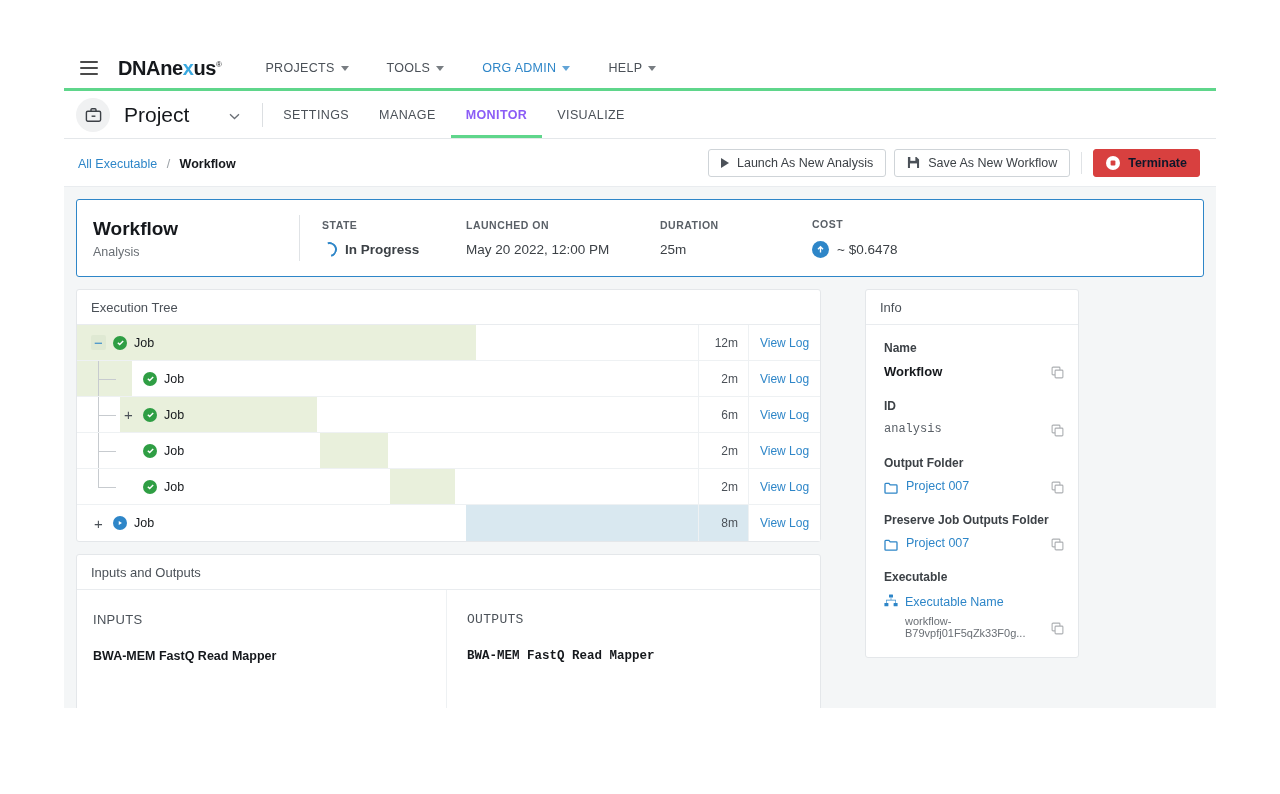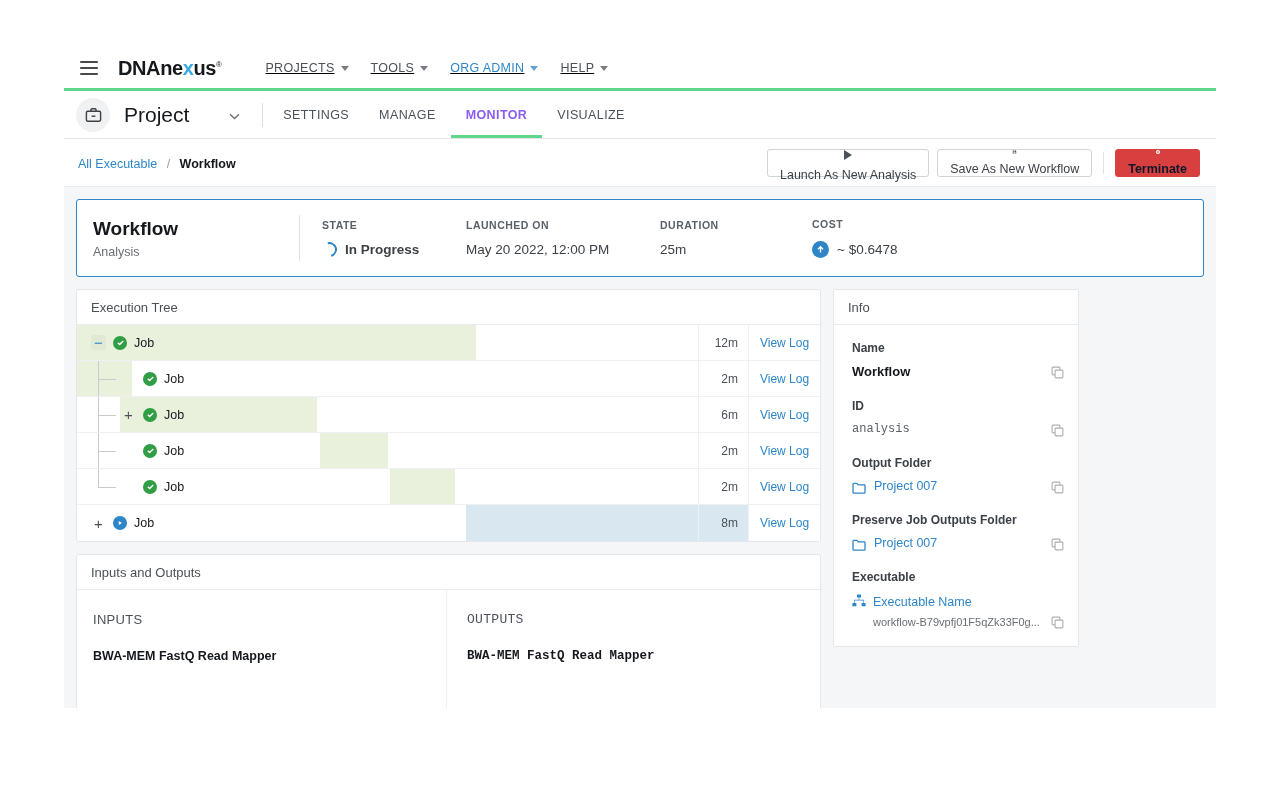--- a/index.html
+++ b/index.html
@@ -25,21 +25,21 @@
     background: #fff;
     position: relative;
   }
   .hamburger { width: 18px; height: 14px; display: flex; flex-direction: column;
     justify-content: space-between; margin-right: 20px; cursor: pointer; }
   .hamburger span { display: block; height: 2px; background: #4a4a4a; border-radius: 1px; }
   .brand { font-size: 20px; font-weight: bold; letter-spacing: -0.4px; color: #15181c;
            margin-right: 44px; white-space: nowrap; }
   .brand .x { color: #3aa9e0; }
   .brand .reg { font-size: 8px; vertical-align: super; font-weight: normal; }
-  .navitems { display: flex; align-items: center; gap: 22px; text-decoration: underline; }
+  .navitems { display: flex; align-items: center; gap: 38px; }
   .navitem { font-size: 12.5px; letter-spacing: 0.3px; color: #4b5158; cursor: pointer;
              display: flex; align-items: center; gap: 6px; position: relative; }
   .navitem.active { color: #2e86c8; }
   .caret { width: 0; height: 0; border-left: 4px solid transparent; border-right: 4px solid transparent;
            border-top: 5px solid currentColor; opacity: .75; }
   .greenline { height: 3px; background: #5fd68b; width: 100%; position: relative; }
   .greenline .notch { position: absolute; top: 3px; left: 404px;
     width: 0; height: 0; border-left: 8px solid transparent; border-right: 8px solid transparent;
     border-top: 7px solid #5fd68b; }
 
@@ -70,21 +70,21 @@
     height: 48px; display: flex; align-items: center; justify-content: space-between;
     padding: 0 16px 0 14px; border-bottom: 1px solid #e9ecef; background: #fff;
   }
   .crumb { font-size: 12.5px; color: #2e86c8; cursor: pointer; }
   .crumb-sep { color: #9aa0a6; margin: 0 5px; font-size: 12.5px; }
   .crumb-cur { font-size: 12.5px; color: #15181c; font-weight: bold; }
   .actions { display: flex; align-items: center; gap: 8px; }
   .btn {
     height: 28px; border: 1px solid #cfd4d8; border-radius: 3px; background: #fff;
     font-size: 12.5px; color: #3c4146; display: flex; align-items: center;
-    gap: 8px; padding: 0 12px; cursor: pointer; white-space: nowrap; flex-direction: column;
+    gap: 8px; padding: 0 12px; cursor: pointer; white-space: nowrap;
   }
   .btn.danger { background: #d8403f; border-color: #d8403f; color: #0f172a; font-weight: bold; }
   .vsep { width: 1px; height: 22px; background: #e0e3e6; margin: 0 3px; }
   .play-tri { width: 0; height: 0; border-left: 8px solid #4b5158;
     border-top: 5px solid transparent; border-bottom: 5px solid transparent; }
 
   
   .page { background: #f4f6f7; padding: 12px; }
   .sumcard {
     border: 1px solid #2e86c8; border-radius: 3px; background: #fff;
@@ -107,21 +107,21 @@
     display: flex; align-items: center; justify-content: center; }
 
   
   .cols { display: flex; gap: 12px; margin-top: 12px; align-items: flex-start; }
   .panel { background: #fff; border: 1px solid #e4e7ea; border-radius: 3px; }
   .panel-hd {
     height: 35px; display: flex; align-items: center; padding: 0 14px;
     border-bottom: 1px solid #e9ecef; font-size: 13px; color: #4b5158;
   }
   .left { width: 745px; }
-  .right { width: 246px; }
+  .right { width: 214px; margin-left: 32px; }
 
   
   .ruler { display: flex; height: 26px; border-bottom: 1px solid #e9ecef; font-size: 10.5px; color: #5a6067; }
   .tick { display: flex; align-items: center; padding-left: 8px; border-right: 1px solid #e9ecef;
           flex: 0 0 auto; }
   .tick.now { justify-content: flex-end; padding-right: 9px; padding-left: 0; }
   .tick.tail { border-right: none; }
   .row { display: flex; height: 36px; border-bottom: 1px solid #eef1f3; position: relative; }
   .row:last-child { border-bottom: none; }
   .track { position: relative; flex: 1 1 auto; }

